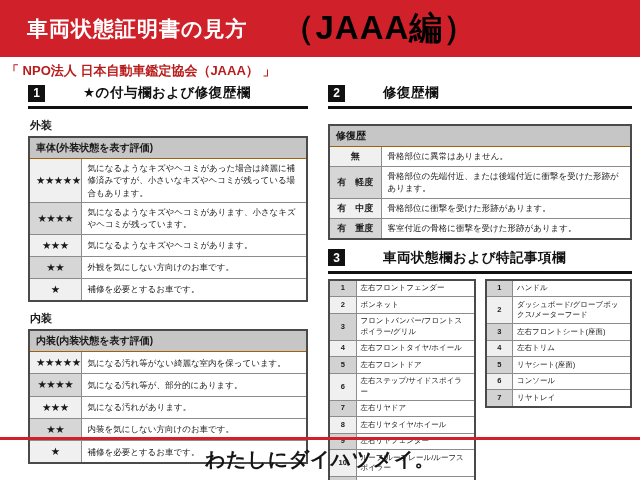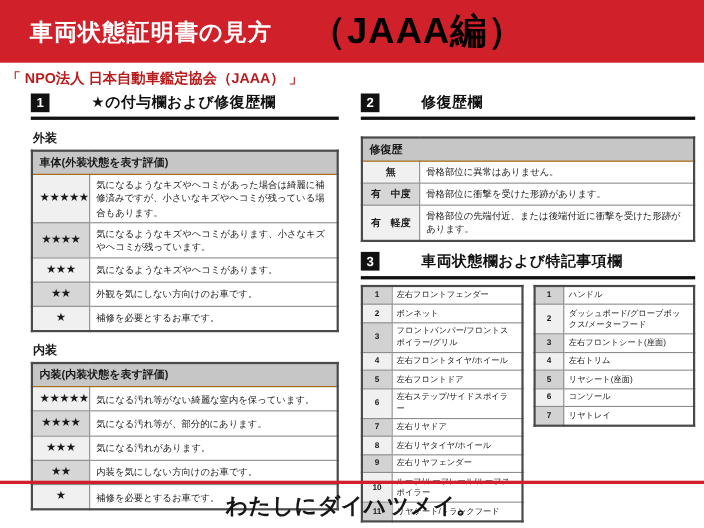--- a/index.html
+++ b/index.html
@@ -193,29 +193,33 @@
           </tr>
         </thead>
         <tbody>
 
             <tr>
               <td class="cell-key">無</td>
               <td>骨格部位に異常はありません。</td>
             </tr>
 
             <tr>
+              <td class="cell-key">有　軽度</td>
+              <td>骨格部位の先端付近、または後端付近に衝撃を受けた形跡があります。</td>
+            </tr>
+
+            <tr>
               <td class="cell-key">有　中度</td>
               <td>骨格部位に衝撃を受けた形跡があります。</td>
             </tr>
 
             <tr>
-              <td class="cell-key">有　軽度</td>
-              <td>骨格部位の先端付近、または後端付近に衝撃を受けた形跡があります。</td>
-            </tr>
-
+              <td class="cell-key">有　重度</td>
+              <td>客室付近の骨格に衝撃を受けた形跡があります。</td>
+            </tr>
 
         </tbody>
       </table>
     </div>
 
     <div class="sec-head sec3-head">
       <span class="sec-num">3</span>
       <span class="sec-title">車両状態欄および特記事項欄</span>
     </div>
 

